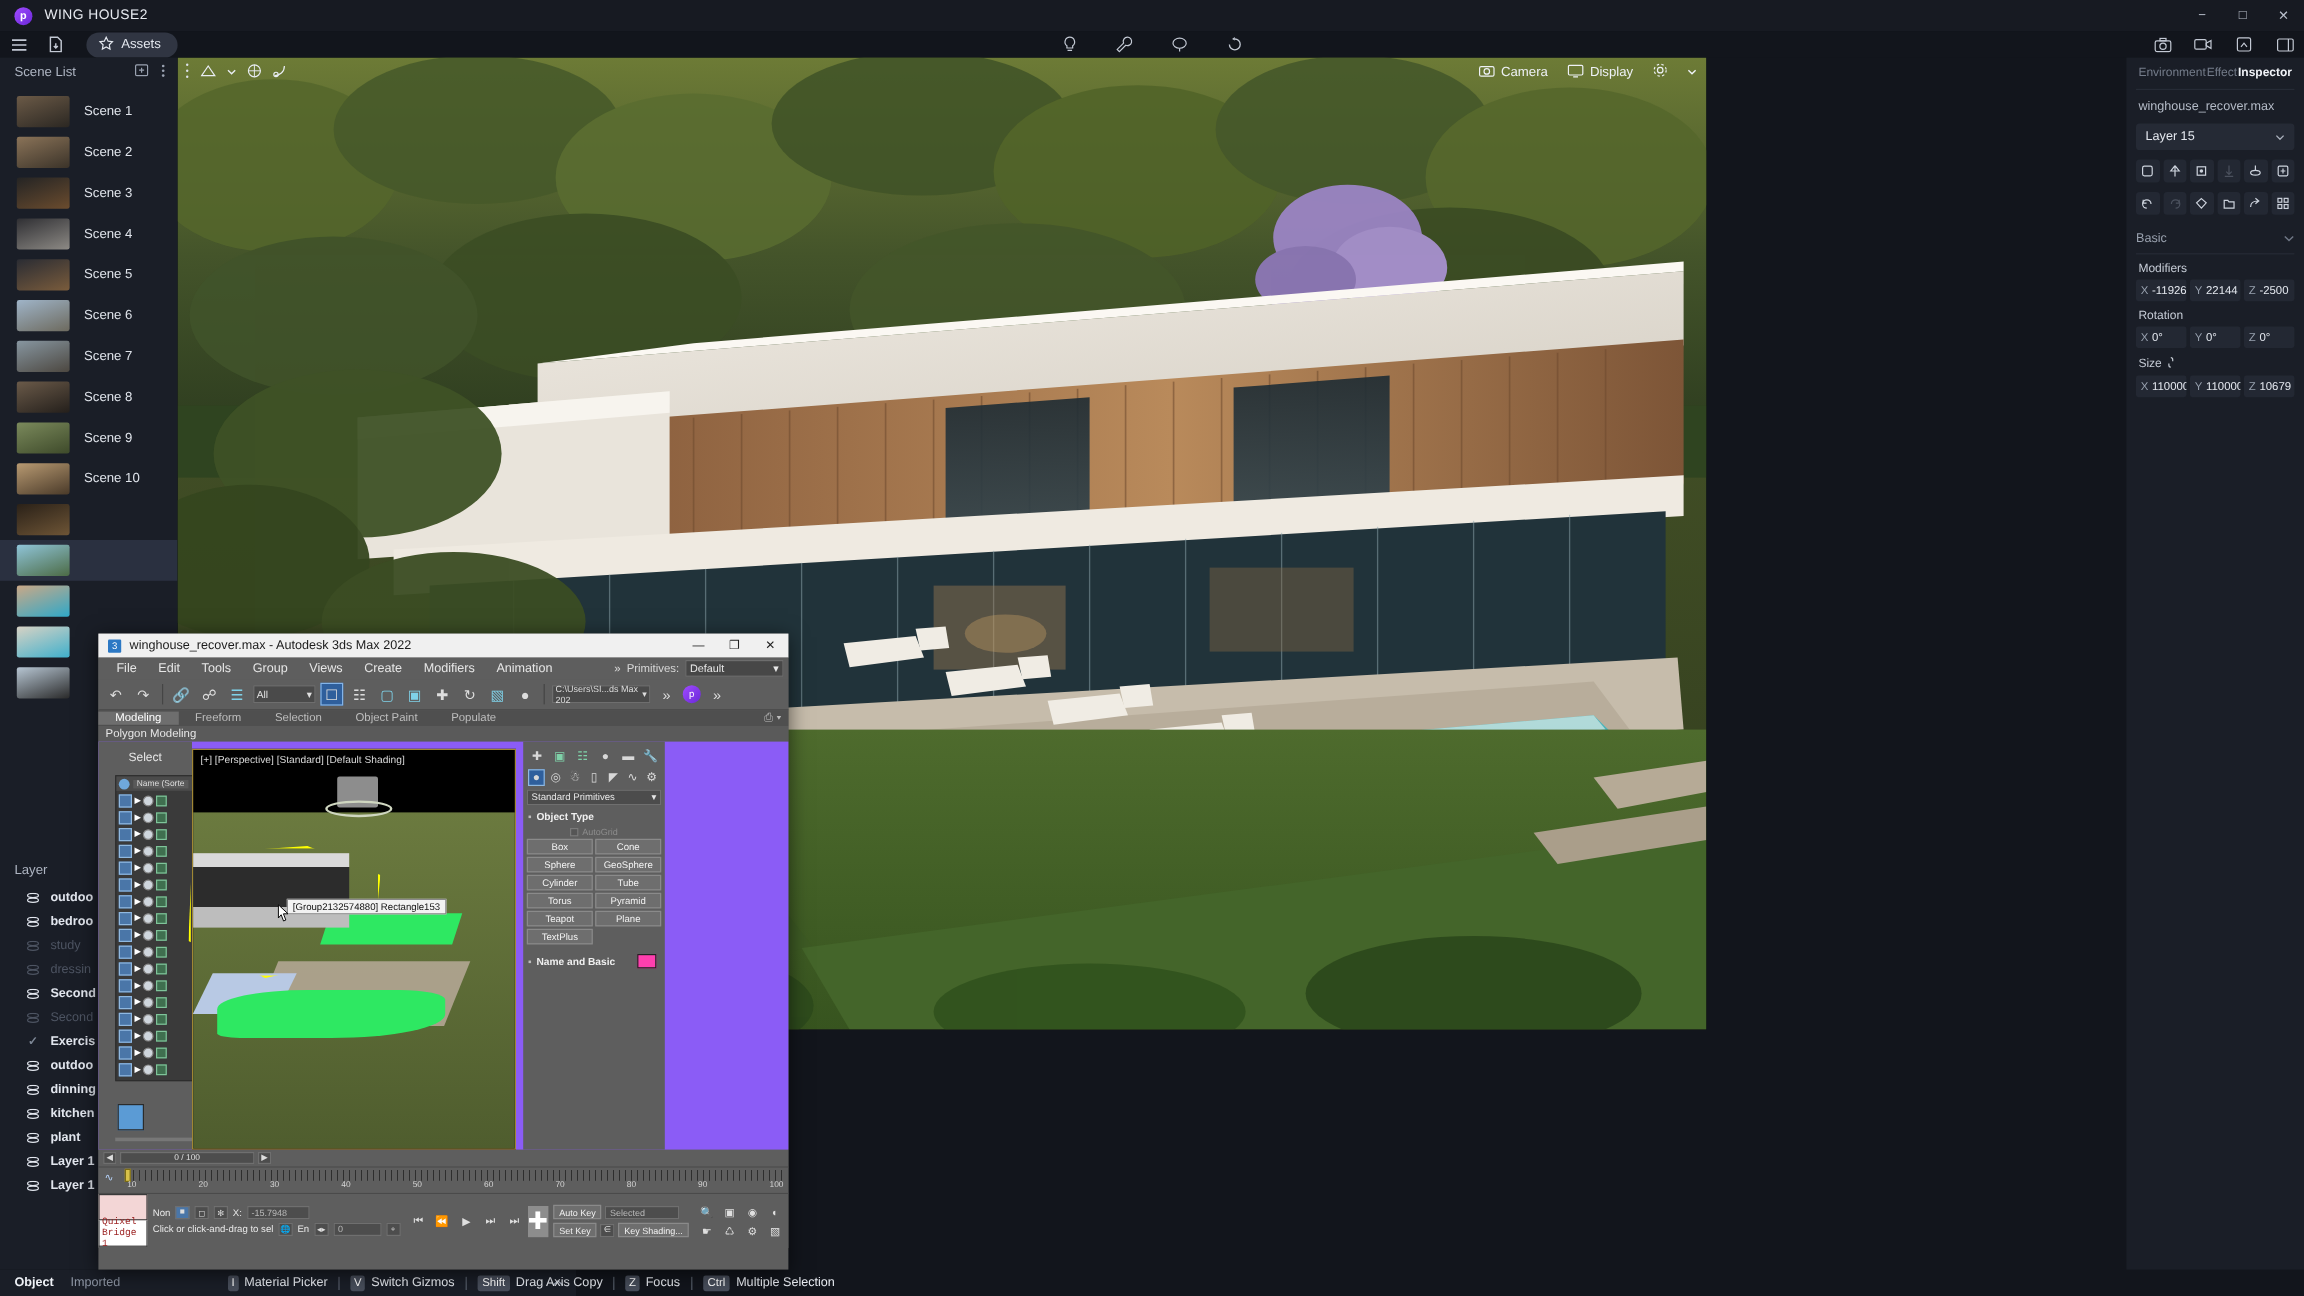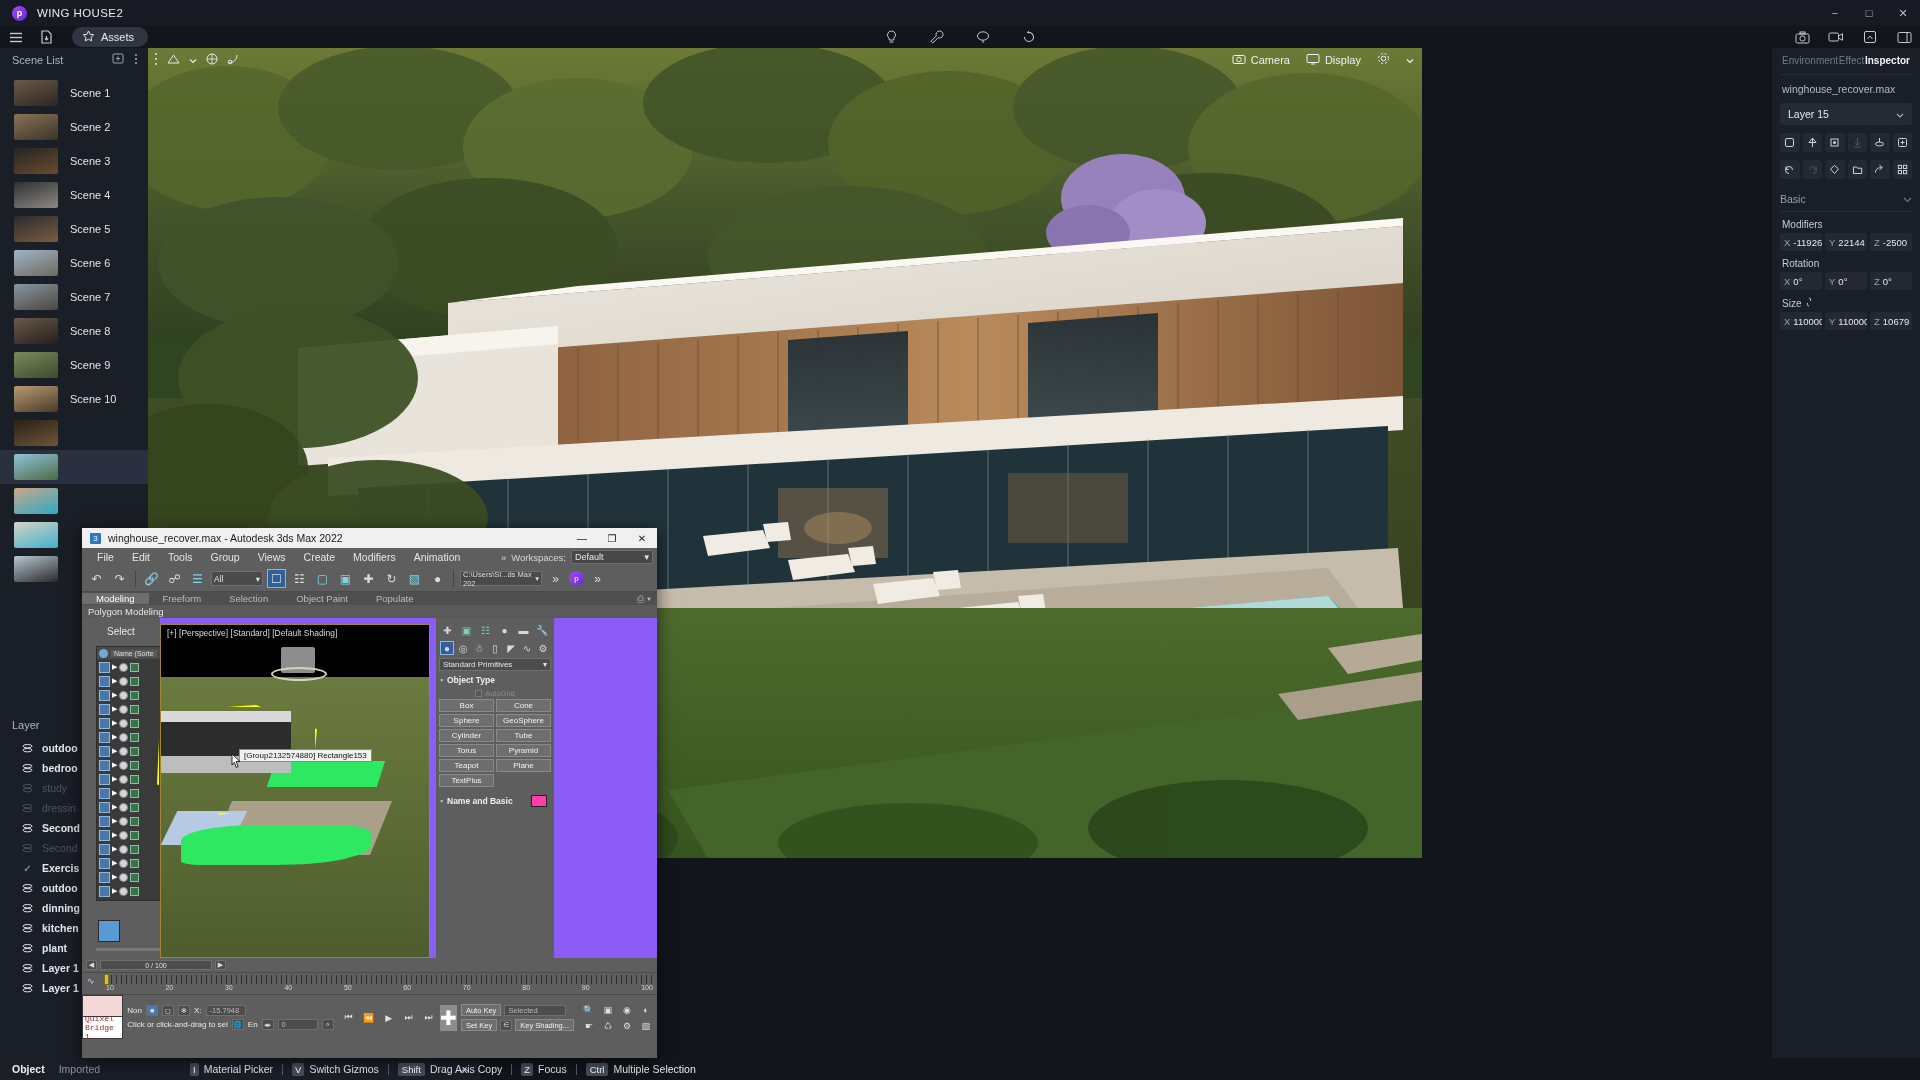--- a/index.html
+++ b/index.html
@@ -985,21 +985,21 @@
         <span class="mi">File</span>
         <span class="mi">Edit</span>
         <span class="mi">Tools</span>
         <span class="mi">Group</span>
         <span class="mi">Views</span>
         <span class="mi">Create</span>
         <span class="mi">Modifiers</span>
         <span class="mi">Animation</span>
       <div class="ws-wrap">
         <span>»</span>
-        <span>Workspaces:</span>
+        <span>Primitives:</span>
         <span class="ws-box">
           <span>Default</span>
           <span>▾</span>
         </span>
       </div>
     </div>
 
     <div class="max-toolbar">
       <div class="tb">↶</div>
       <div class="tb">↷</div>
@@ -1255,21 +1255,21 @@
             <span>Quixel Bridge 1</span>
           </div>
       </div>
       <div class="st-col">
         <div class="st-row">
           <span>Non</span>
           <span class="mini" style="background:#4a76a8;">■</span>
           <span class="mini">◻</span>
           <span class="mini">✻</span>
           <span>X:</span>
-          <span class="st-inp" style="width:40px;">-15.7948</span>
+          <span class="st-inp" style="width:52px;">-15.7948</span>
         </div>
         <div class="st-row">
           <span>Click or click-and-drag to sel</span>
           <span class="mini">🌐</span>
           <span>En</span>
           <span class="mini">◂▸</span>
           <span class="st-inp" style="width:40px;">0</span>
           <span class="mini">⚬</span>
         </div>
       </div>

